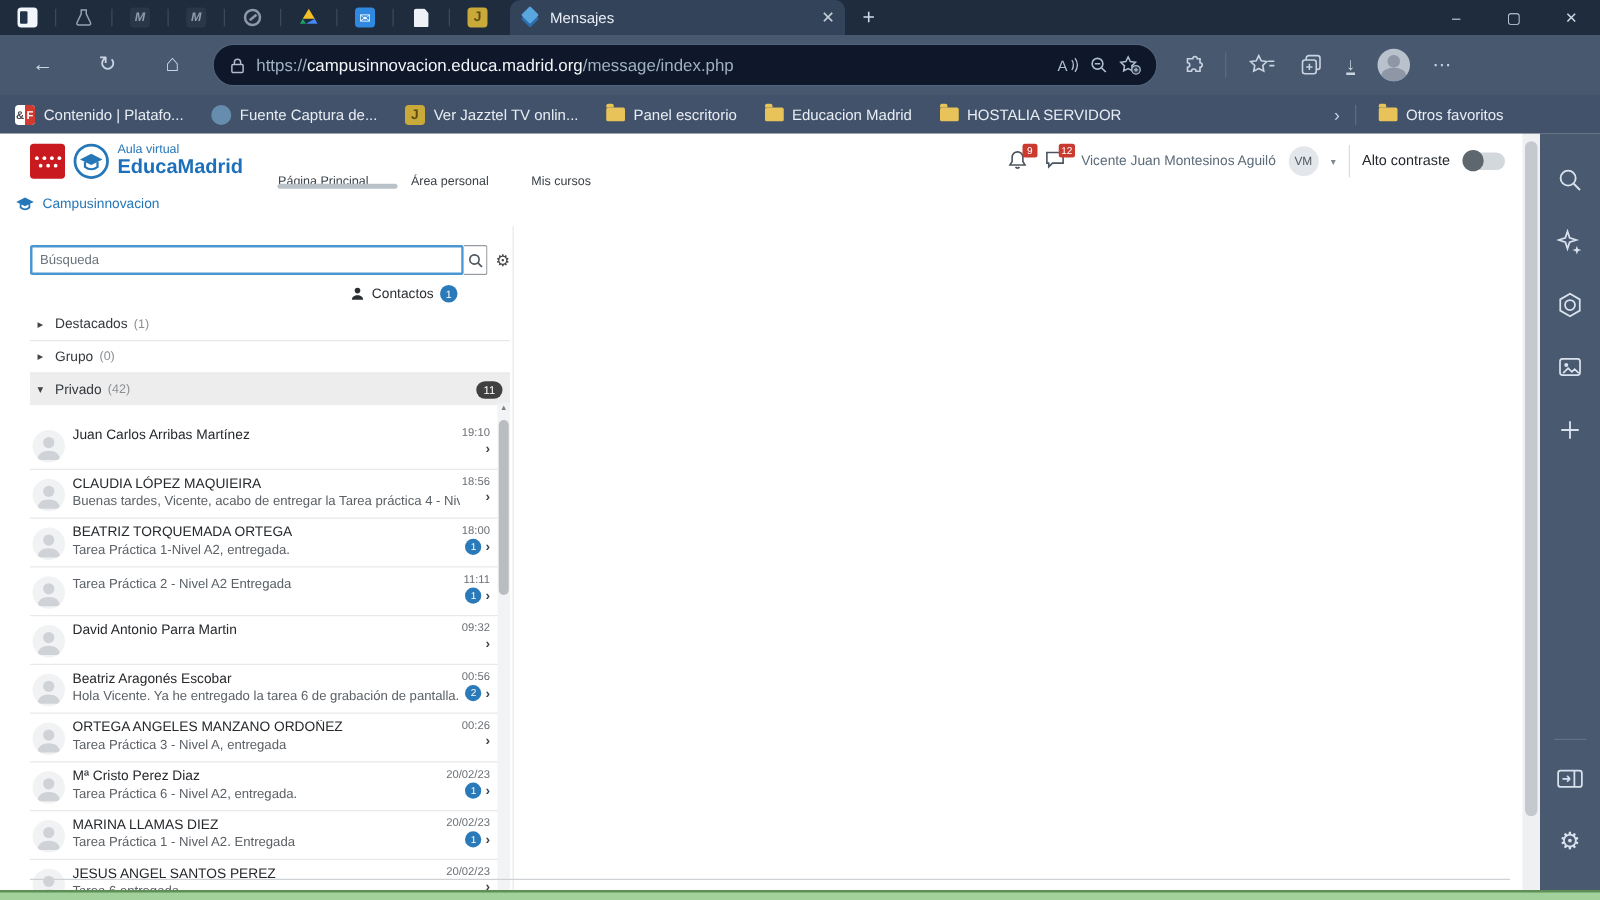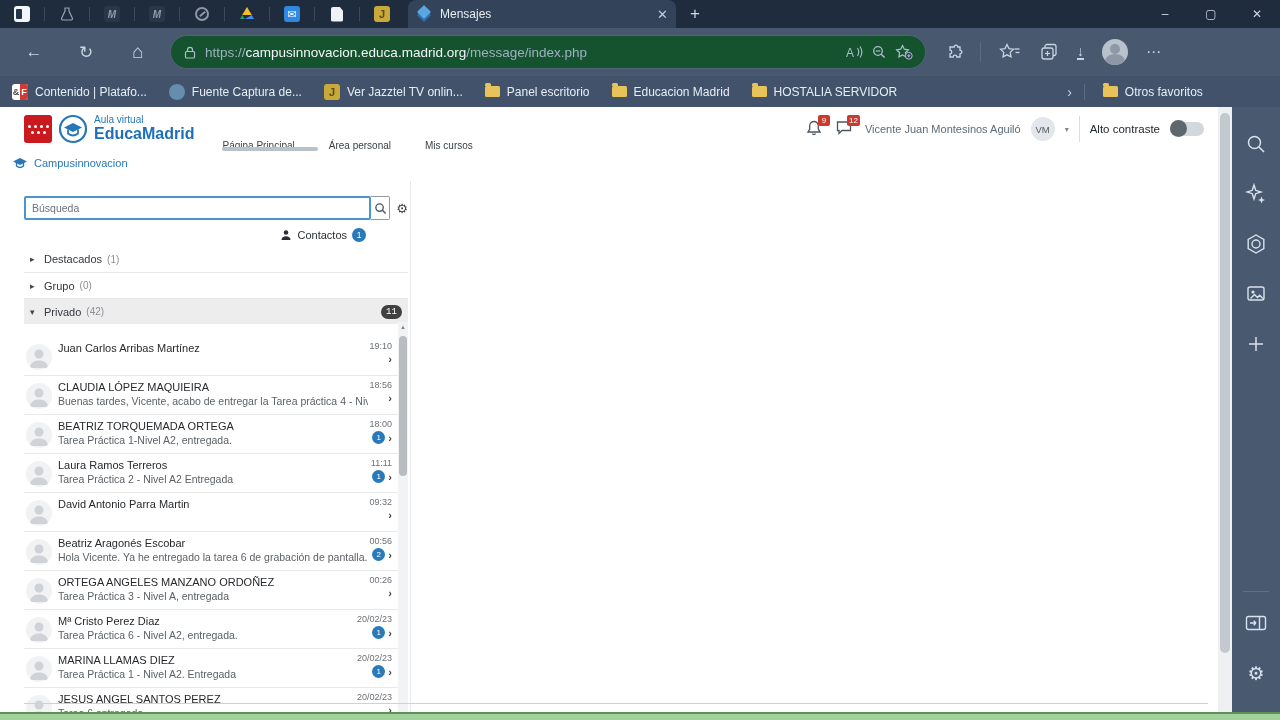--- a/index.html
+++ b/index.html
@@ -36,21 +36,21 @@
   .moodle-layers i { position:absolute; left:3px; width:10px; height:10px; transform:rotate(45deg); border-radius:1px; }
   .moodle-layers .b { top:4px; background:#2d6fae; } .moodle-layers .t { top:1px; background:#5aa7e0; }
   .newtab { color:#cfd8e4; font-size:17px; margin-left:14px; }
   .wincontrols { margin-left:auto; display:flex; height:28px; }
   .winbtn { width:46px; height:28px; display:flex; align-items:center; justify-content:center;
     color:#cfd8e4; font-size:12px; }
 
   .toolbar { position:absolute; left:0; top:28px; width:1280px; height:48px;
     background:#47586f; display:flex; align-items:center; }
   .navbtn { width:20px; text-align:center; color:#c9d3e2; font-size:17px; margin-left:24px; }
-  .urlpill { margin-left:22px; width:756px; height:34px; background:#14532d; border:1px solid #51627b;
+  .urlpill { margin-left:22px; width:756px; height:34px; background:#0f172a; border:1px solid #51627b;
     border-radius:17px; display:flex; align-items:center; padding:0 12px; gap:8px; }
   .urltext { flex:1; font-size:13.5px; white-space:nowrap; overflow:hidden; }
   .url-dim { color:#9fb0c4; } .url-domain { color:#f2f5f9; }
   .pill-ic { color:#aebdd0; font-size:13px; display:flex; align-items:center; }
   .tb-ic { margin-left:18px; color:#c9d3e2; display:flex; align-items:center; justify-content:center; }
   .tb-divider { width:1px; height:20px; background:#5b6b82; margin-left:16px; }
   .dl { border-bottom:2px solid #c9d3e2; line-height:14px; font-size:14px; }
   .avatar-btn { width:26px; height:26px; border-radius:50%; background:#b9c1cc; position:relative; overflow:hidden; }
   .avatar-btn i { position:absolute; left:8px; top:5px; width:10px; height:10px; border-radius:50%; background:#8d97a5; }
   .avatar-btn u { position:absolute; left:3px; top:15px; width:20px; height:14px; border-radius:50%; background:#8d97a5; }
@@ -112,21 +112,21 @@
     font-size:8.5px; display:flex; align-items:center; justify-content:center; }
 
   .panel { position:absolute; left:24px; top:139px; width:384px; }
   .section-row { height:26px; display:flex; align-items:center; gap:5px; font-size:11px; color:#33383d;
     border-top:1px solid #e8e8e8; padding:0 6px; }
   .section-row:first-child { border-top:none; }
   .sec-count { color:#8a8f94; font-size:10px; }
   .sec-open { background:#ededee; }
   .arr { font-size:9px; color:#444; width:9px; }
   .pbadge { margin-left:auto; min-width:21px; height:14px; background:#404040; border-radius:7px;
-    color:#fff; font-size:9px; display:flex; align-items:center; justify-content:center; padding:0 4px;font-family:Liberation Mono, monospace; }
+    color:#fff; font-size:9px; display:flex; align-items:center; justify-content:center; padding:0 4px; }
 
   .convlist { position:absolute; left:24px; top:230px; width:384px; height:390px; overflow:hidden; }
   .conv { position:relative; height:39px; border-bottom:1px solid #e9e9e9; padding:5px 40px 0 34px; }
   .cavatar { position:absolute; left:2px; top:7px; width:26px; height:26px; border-radius:50%;
     background:#f1f2f3; overflow:hidden; display:flex; align-items:center; justify-content:center; }
   .cname { font-size:11px; color:#26292c; font-weight:500; white-space:nowrap; overflow:hidden; }
   .cprev { font-size:10.5px; color:#5b6166; white-space:nowrap; overflow:hidden; margin-top:2px; max-width:316px; }
   .cmeta { position:absolute; right:16px; top:4px; text-align:right; }
   .ctime { font-size:9px; color:#6b7076; }
   .cline2 { display:flex; align-items:center; justify-content:flex-end; gap:3px; margin-top:2px; }
@@ -482,21 +482,20 @@
           </div>
       </div>
     </div>
     <div class="conv">
       <span class="cavatar">
           <svg width="26" height="26" viewBox="0 0 26 26">
             <circle cx="13" cy="10" r="4.5" fill="#cfd3d7"></circle>
             <path d="M4 24c0-5 4-7.5 9-7.5s9 2.5 9 7.5z" fill="#cfd3d7"></path>
           </svg>
         </span>
-      <div class="cname">Laura Ramos Terreros</div>
       <div class="cprev">Tarea Práctica 2 - Nivel A2 Entregada</div>
       <div class="cmeta">
         <div class="ctime">11:11</div>
         <div class="cline2">
             <span class="cbadge2">1</span>
             <span class="cchev">›</span>
           </div>
       </div>
     </div>
     <div class="conv">

